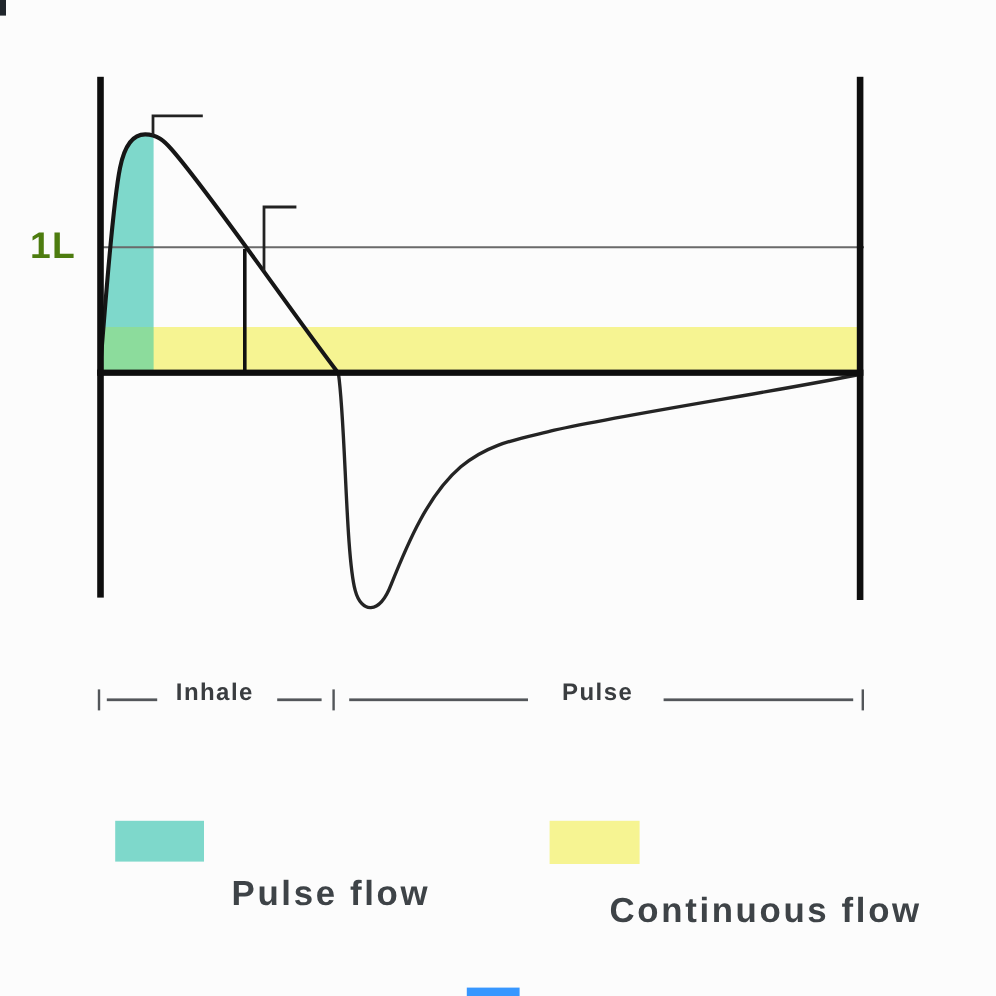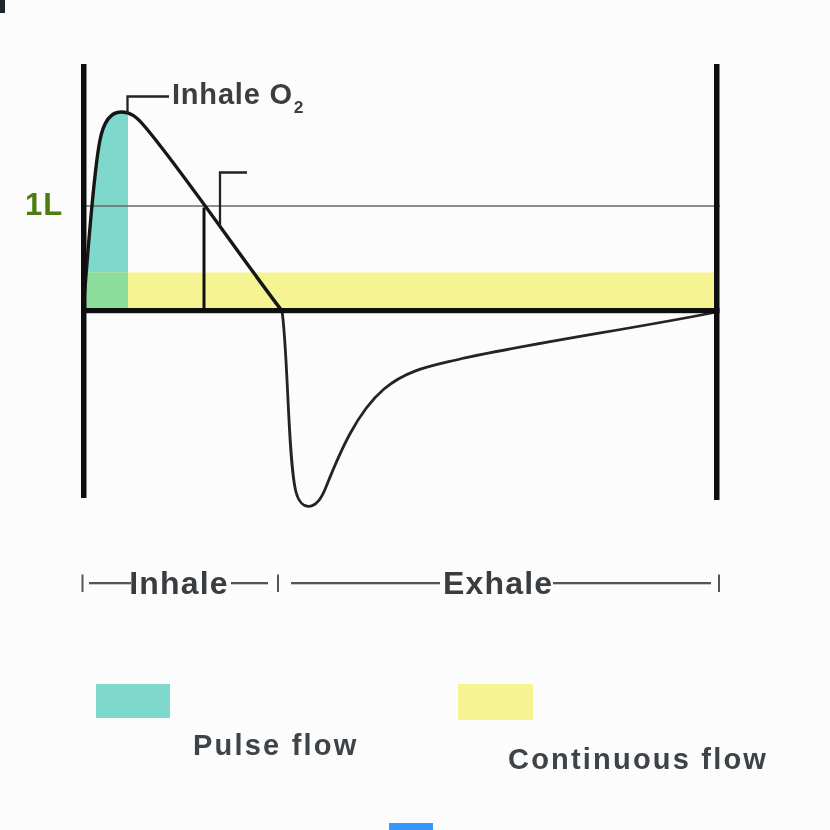--- a/index.html
+++ b/index.html
@@ -16,21 +16,21 @@
     left:25px;top:189px;
     font-size:31px;font-weight:600;color:#4d7c0f;letter-spacing:1px;
   }
   .annot{
     font-size:29px;font-weight:600;color:#3b3e41;letter-spacing:0.8px;
   }
   .annot sub{font-size:0.6em;position:relative;top:2px;left:1px;}
   .annot-inhale{left:172px;top:80px;}
   .annot-wasted{left:250px;top:157px;}
   .phase{
-    font-size:32px;font-weight:600;color:#3a3d40;letter-spacing:1.2px;
+    font-size:20px;font-weight:600;color:#3a3d40;letter-spacing:1.2px;
     text-align:center;
   }
   .phase-inhale{left:128px;top:567px;width:102px;}
   .phase-exhale{left:443px;top:567px;width:110px;}
   .legend-swatch{position:absolute;}
   .swatch-pulse{left:96px;top:684px;width:74px;height:34px;}
   .swatch-continuous{left:458px;top:684px;width:75px;height:36px;}
   .legend-label{
     font-size:29px;font-weight:600;color:#3e4347;letter-spacing:2.2px;
   }
@@ -78,27 +78,24 @@
     <rect x="718" y="574.5" width="2" height="17.5" fill="#53565a"></rect>
 
     <rect x="89" y="582" width="42" height="2.3" fill="#53565a"></rect>
     <rect x="231" y="582" width="37" height="2.3" fill="#53565a"></rect>
     <rect x="291" y="582" width="149" height="2.3" fill="#53565a"></rect>
     <rect x="553" y="582" width="158" height="2.3" fill="#53565a"></rect>
   </svg>
 
   <div class="txt ytick">1L</div>
 
-  <div class="txt annot annot-inhale">
-    <span>Inhale O</span><sub>2</sub>
-  </div>
 
 
   <div class="txt phase phase-inhale">Inhale</div>
-  <div class="txt phase phase-exhale">Exhale</div>
+  <div class="txt phase phase-exhale">Pulse</div>
 
   <div class="legend-swatch swatch-pulse" style="background: rgb(126, 216, 203);"></div>
   <div class="legend-swatch swatch-continuous" style="background: rgb(246, 244, 146);"></div>
 
   <div class="txt legend-label legend-label-pulse">Pulse flow</div>
   <div class="txt legend-label legend-label-continuous">Continuous flow</div>
 
   <div class="corner-artifact"></div>
   <div class="progress-fragment"></div>
 

